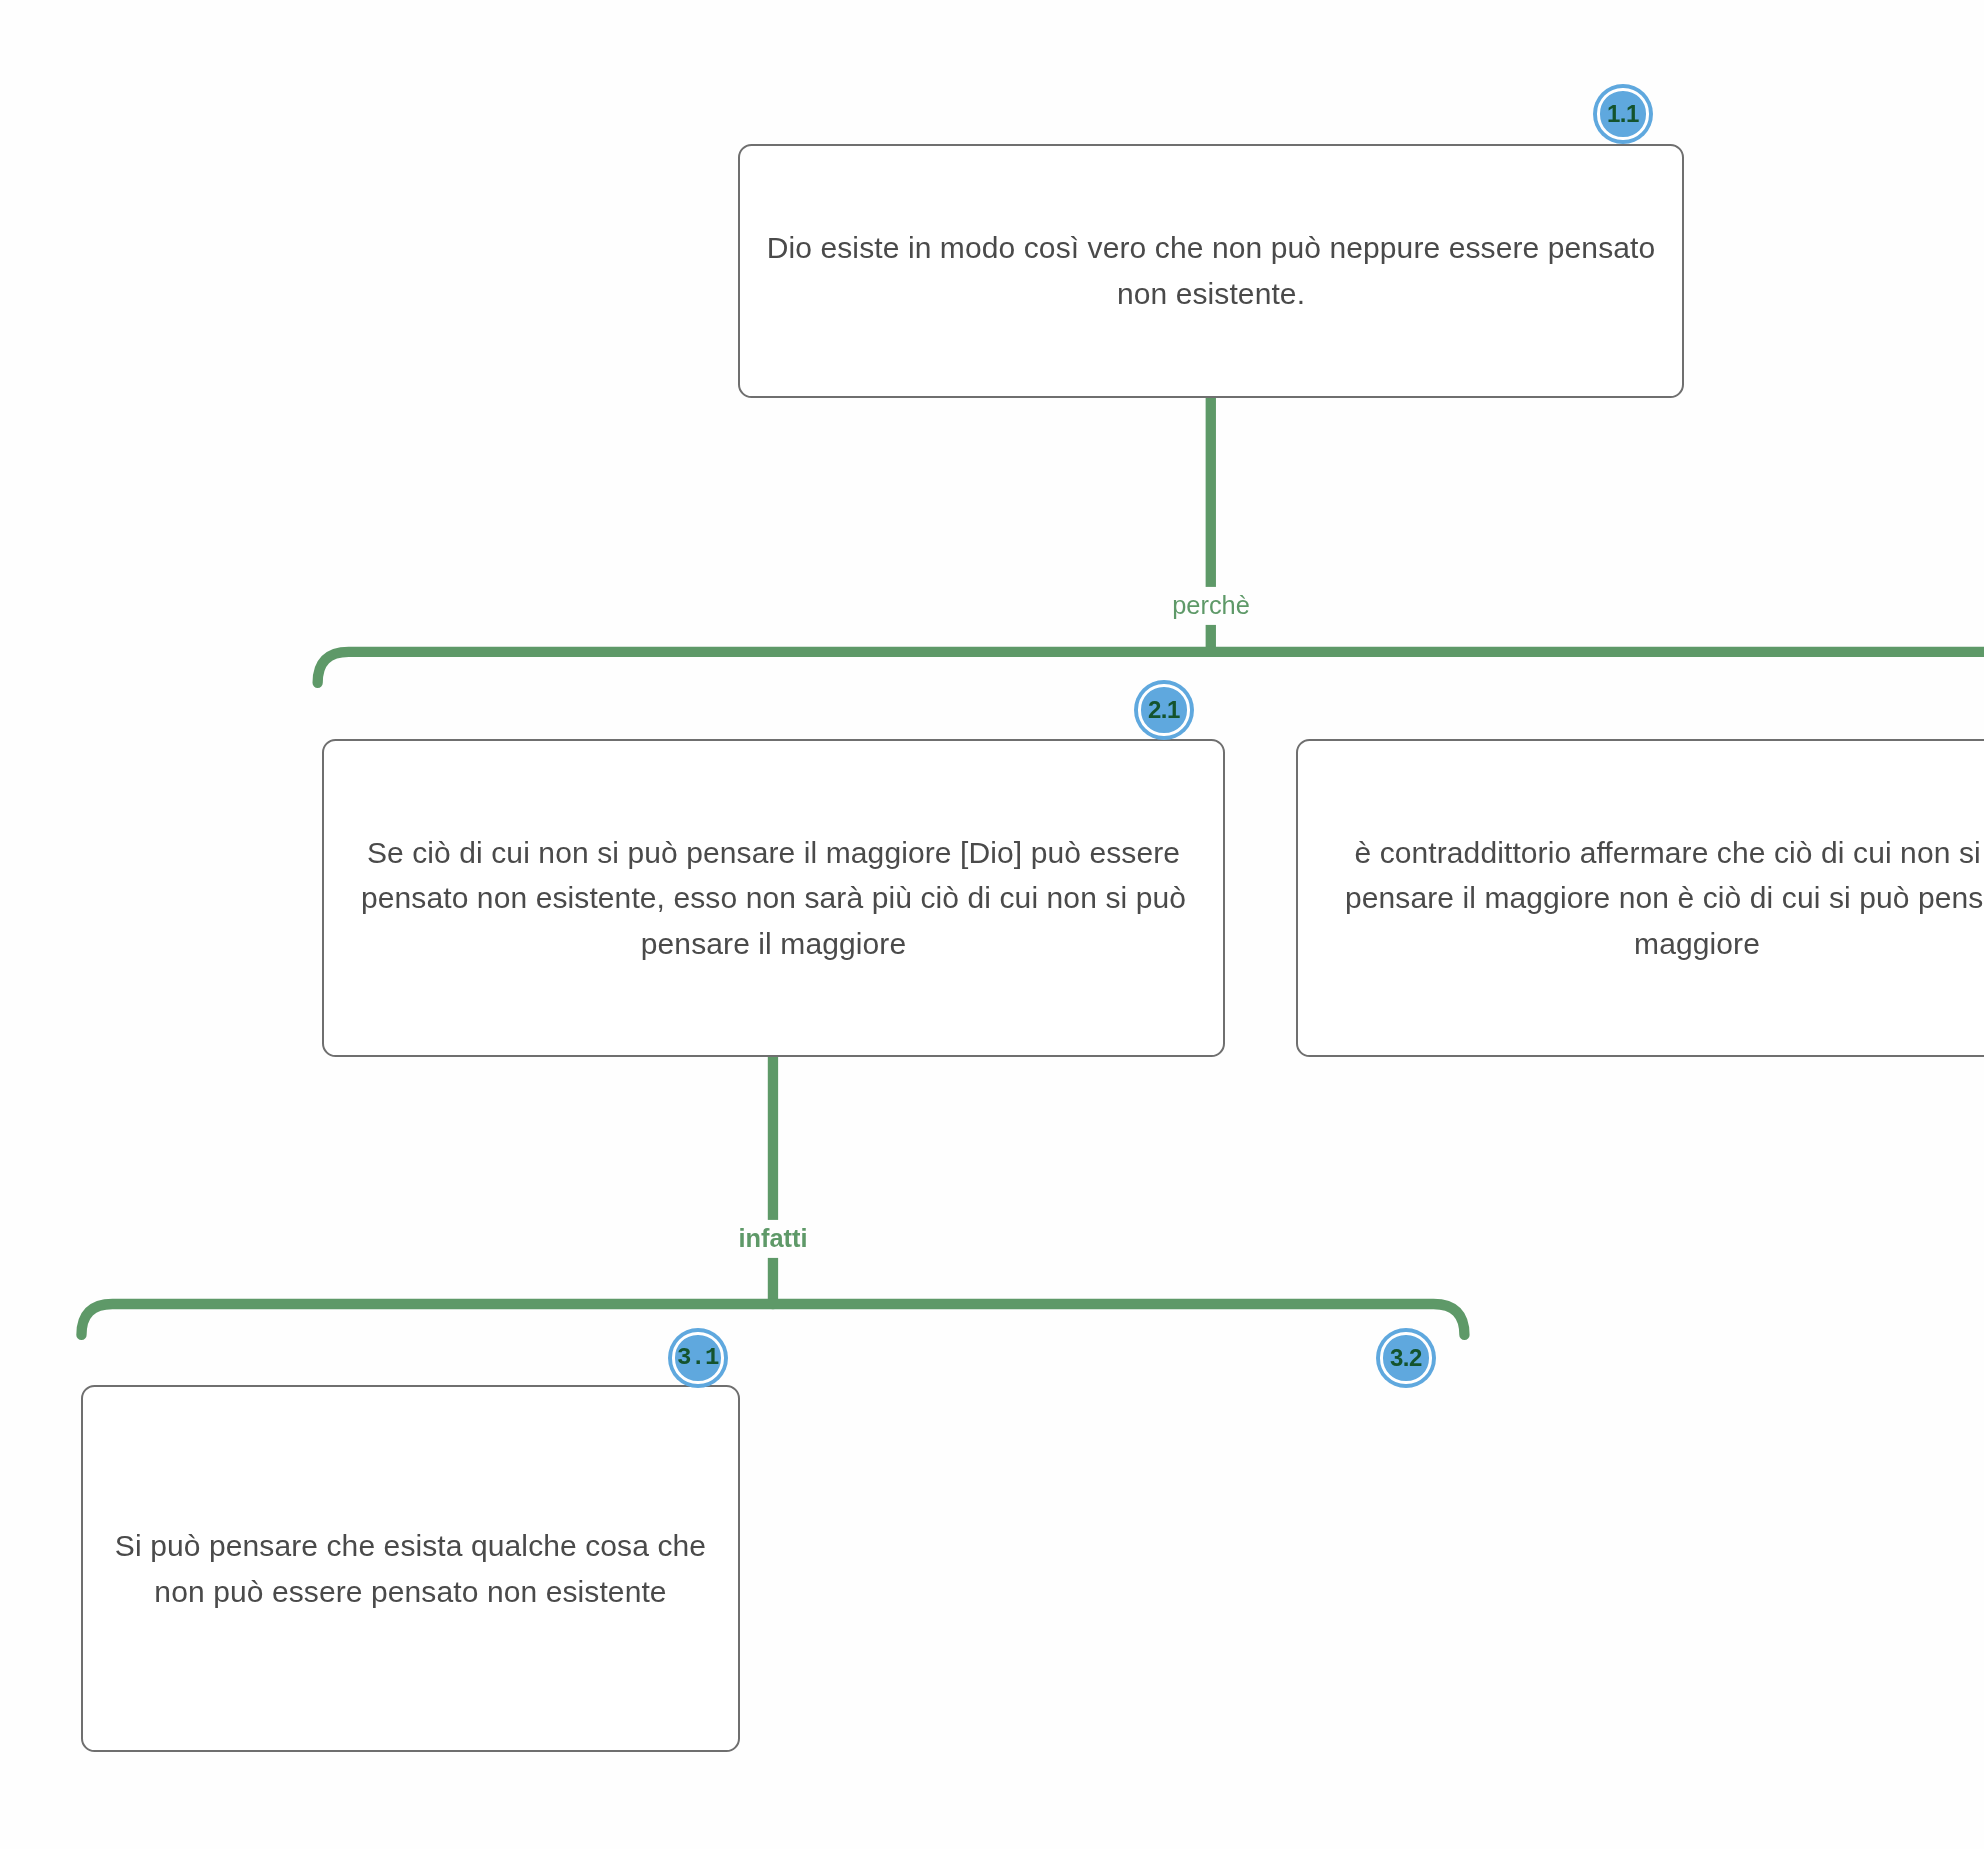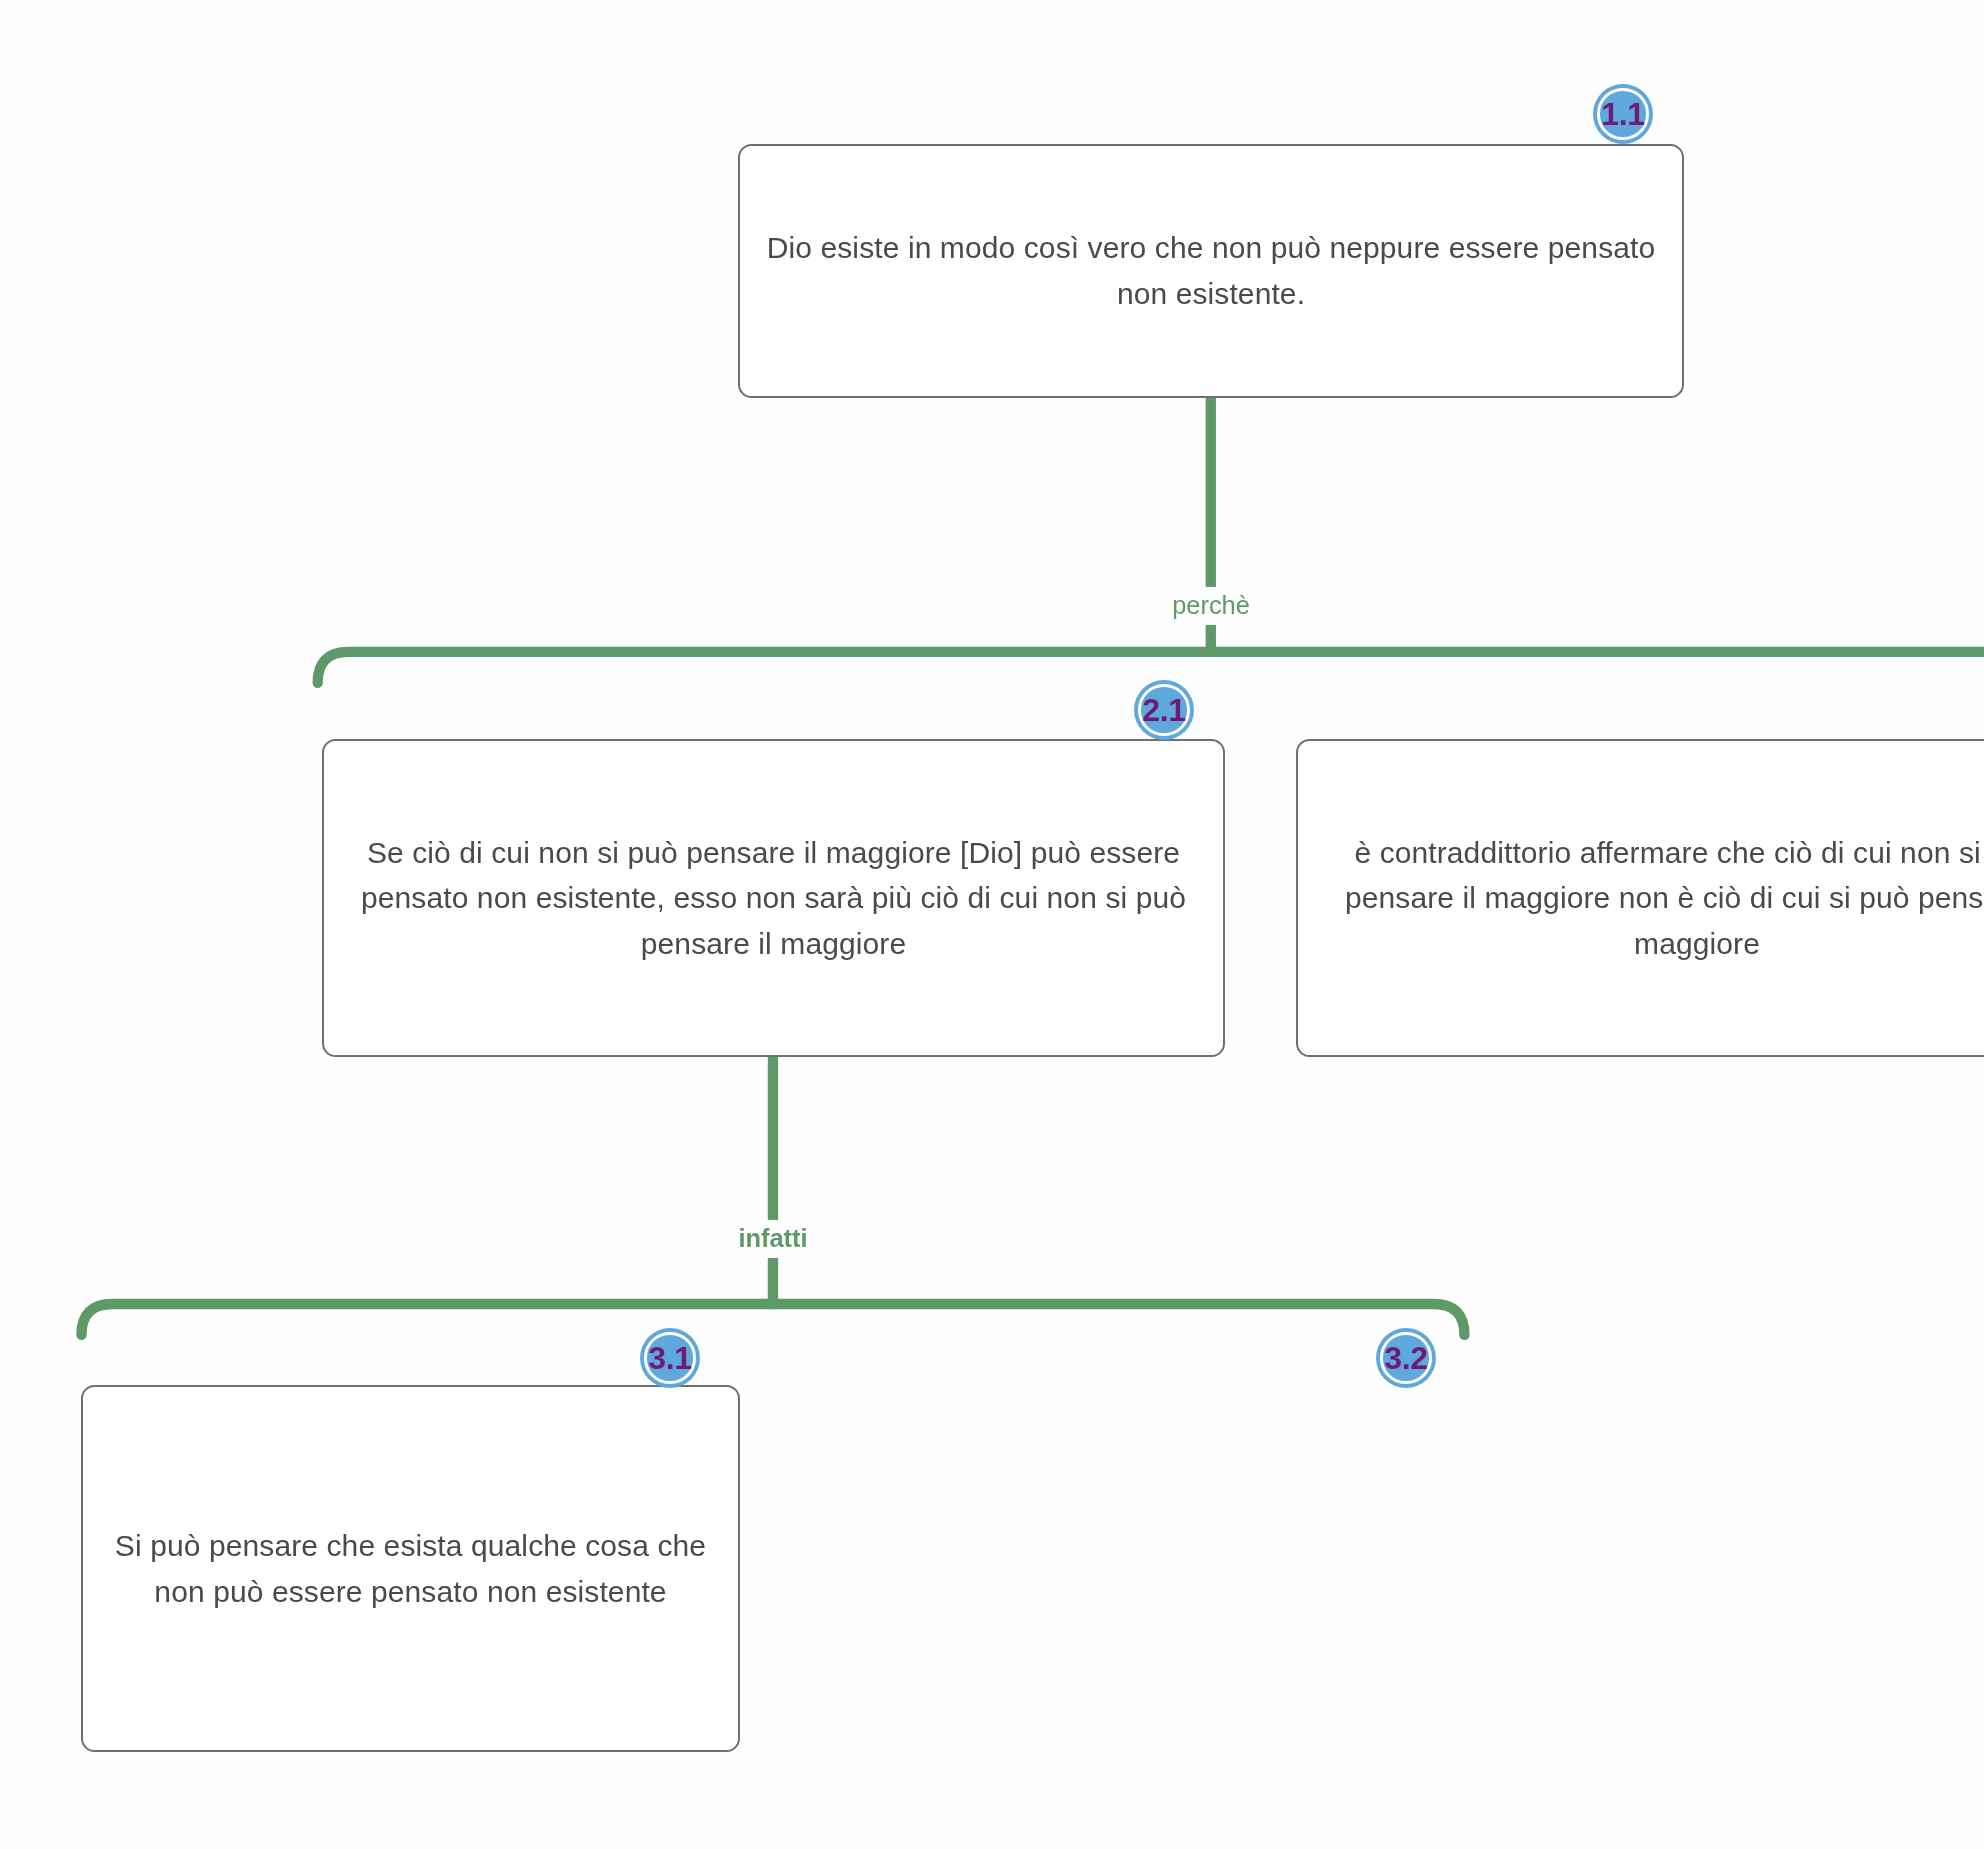--- a/index.html
+++ b/index.html
@@ -69,22 +69,22 @@
     top: 4.4px;
     right: 4.4px;
     bottom: 4.4px;
     border-radius: 50%;
     border: 3.2px solid #ffffff;
     box-sizing: border-box;
   }
   .badge-label {
     position: relative;
     z-index: 2;
-    color: #701a75;
-    font-size: 32px;
+    color: #14532d;
+    font-size: 24px;
     font-weight: bold;
     line-height: 1;
     letter-spacing: -0.4px;
   }
 
   
   .wire-label {
     position: absolute;
     z-index: 4;
     color: #5E9968;
@@ -132,21 +132,21 @@
     <span class="badge-label">2.1</span>
   </div>
 
   <div class="node" style="left:1296px; top:739px; width:802px; height:318px;">
     <span class="node-text">è contraddittorio affermare che ciò di cui non si può pensare il maggiore non è ciò di cui si può pensare il maggiore</span>
   </div>
 
   <div class="node" style="left:81px; top:1385px; width:659px; height:367px;">
     <span class="node-text">Si può pensare che esista qualche cosa che non può essere pensato non esistente</span>
   </div>
-  <div class="badge" style="left:640px; top:1328px;">
+  <div class="badge" style="left:668px; top:1328px;font-family:Liberation Mono, monospace;">
     <span class="badge-label">3.1</span>
   </div>
 
   <div class="badge" style="left:1376px; top:1328px;">
     <span class="badge-label">3.2</span>
   </div>
 
 </div>
 
 

